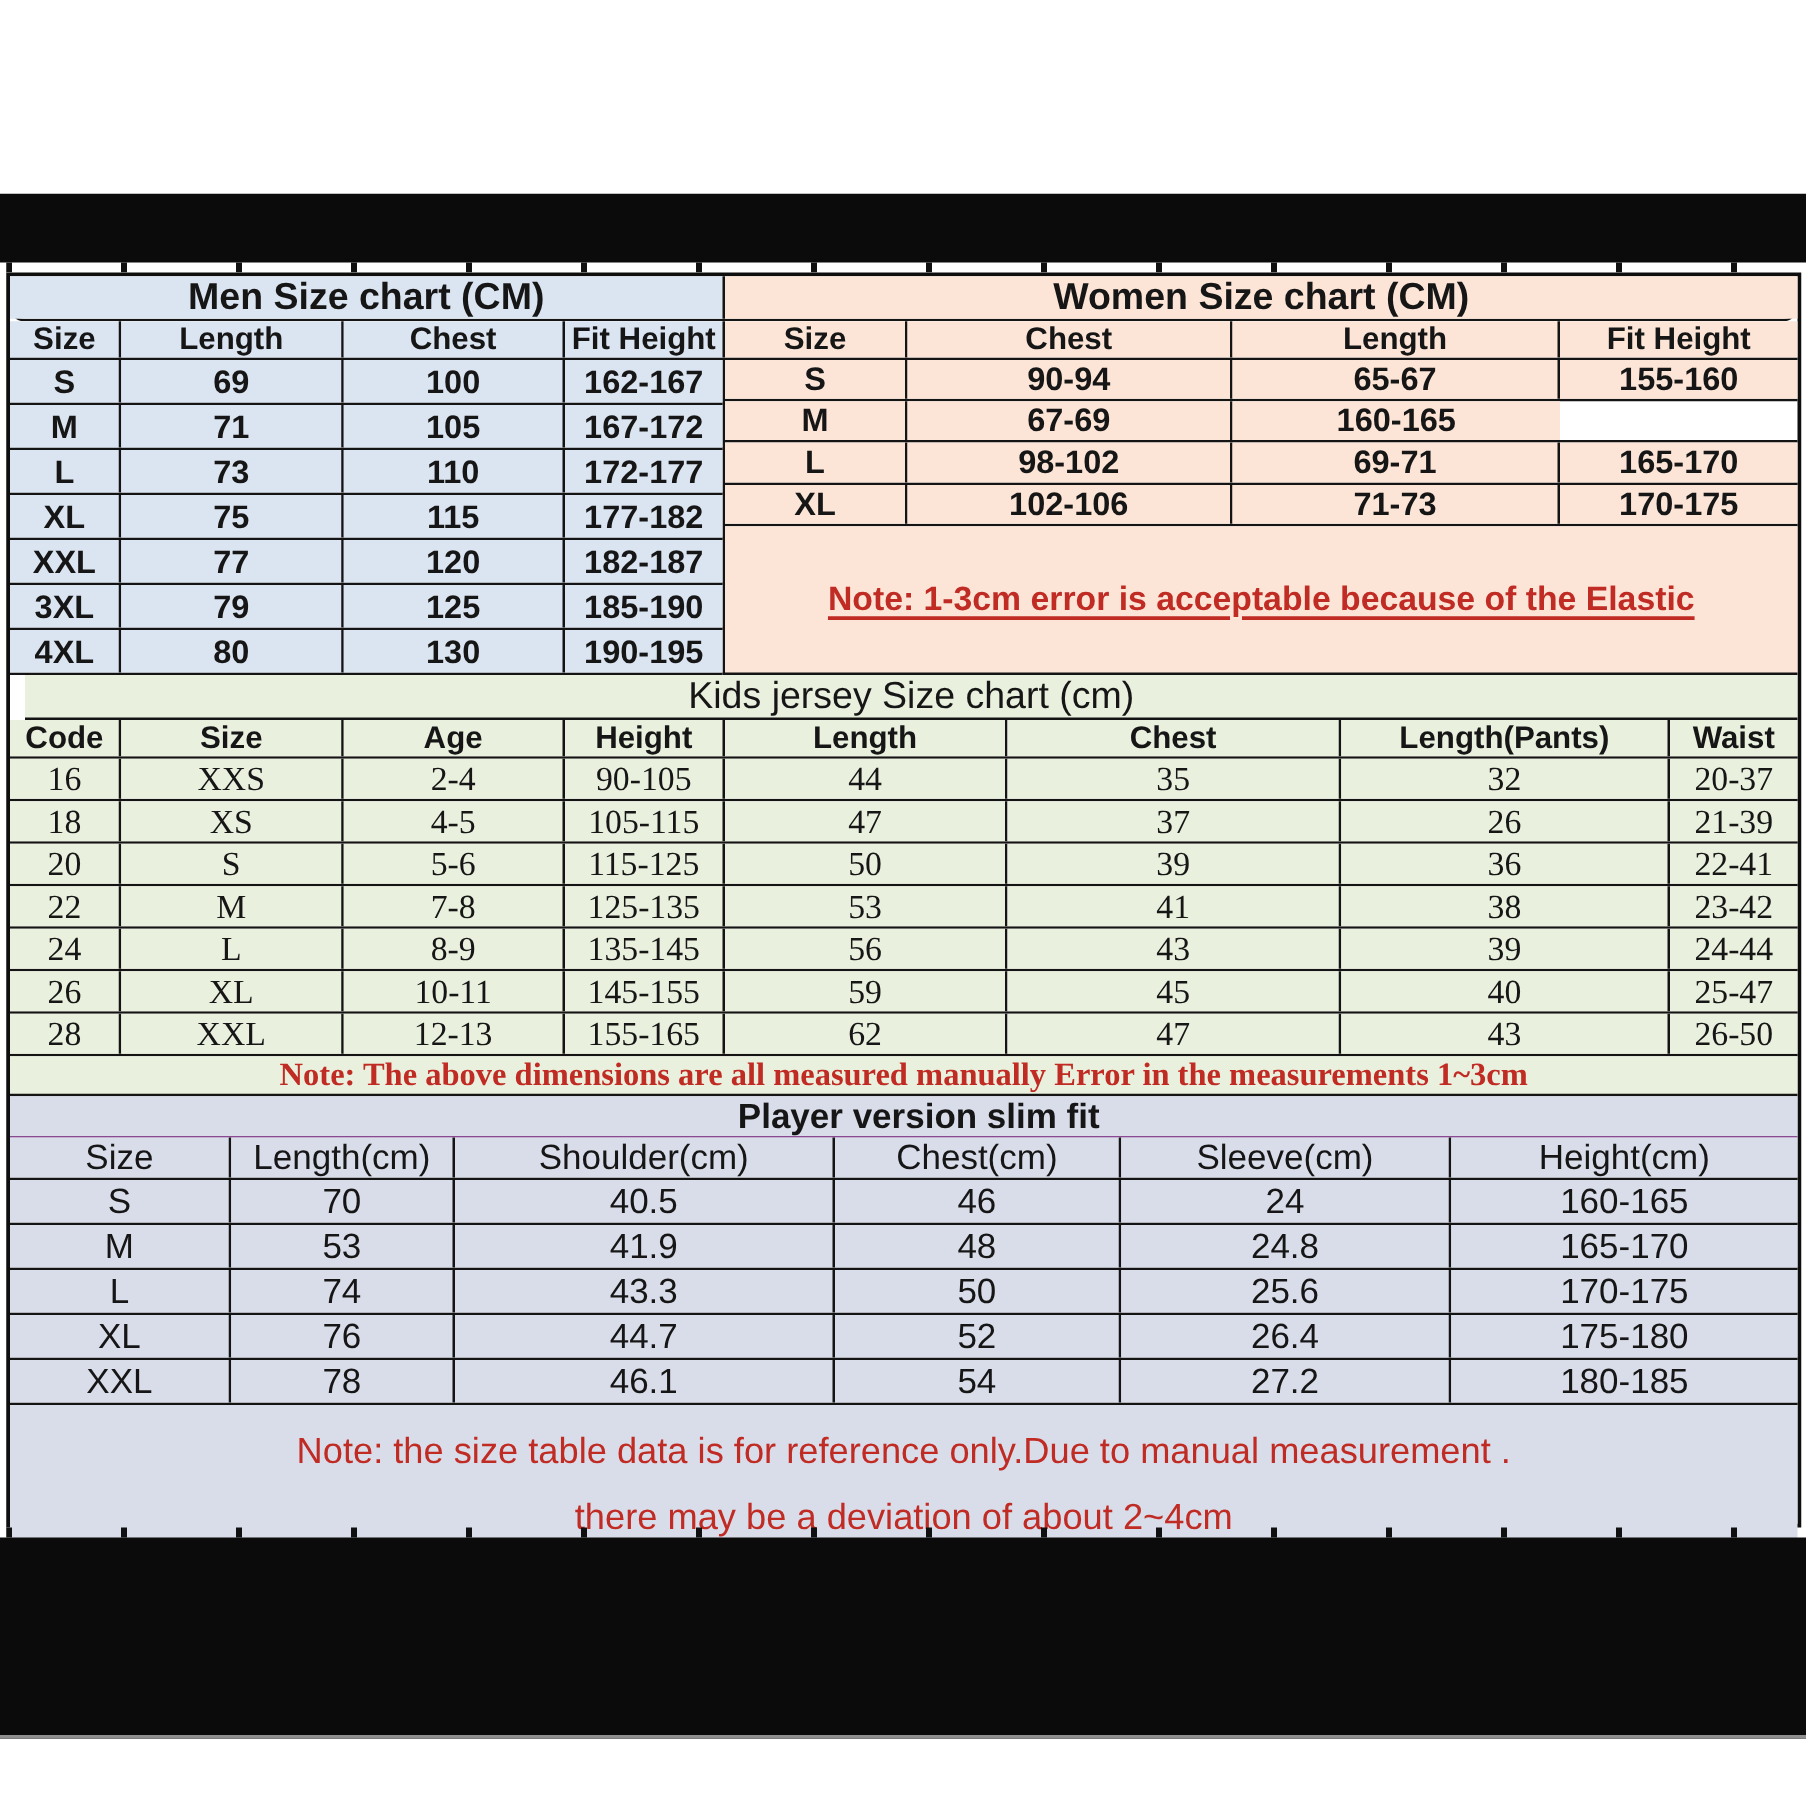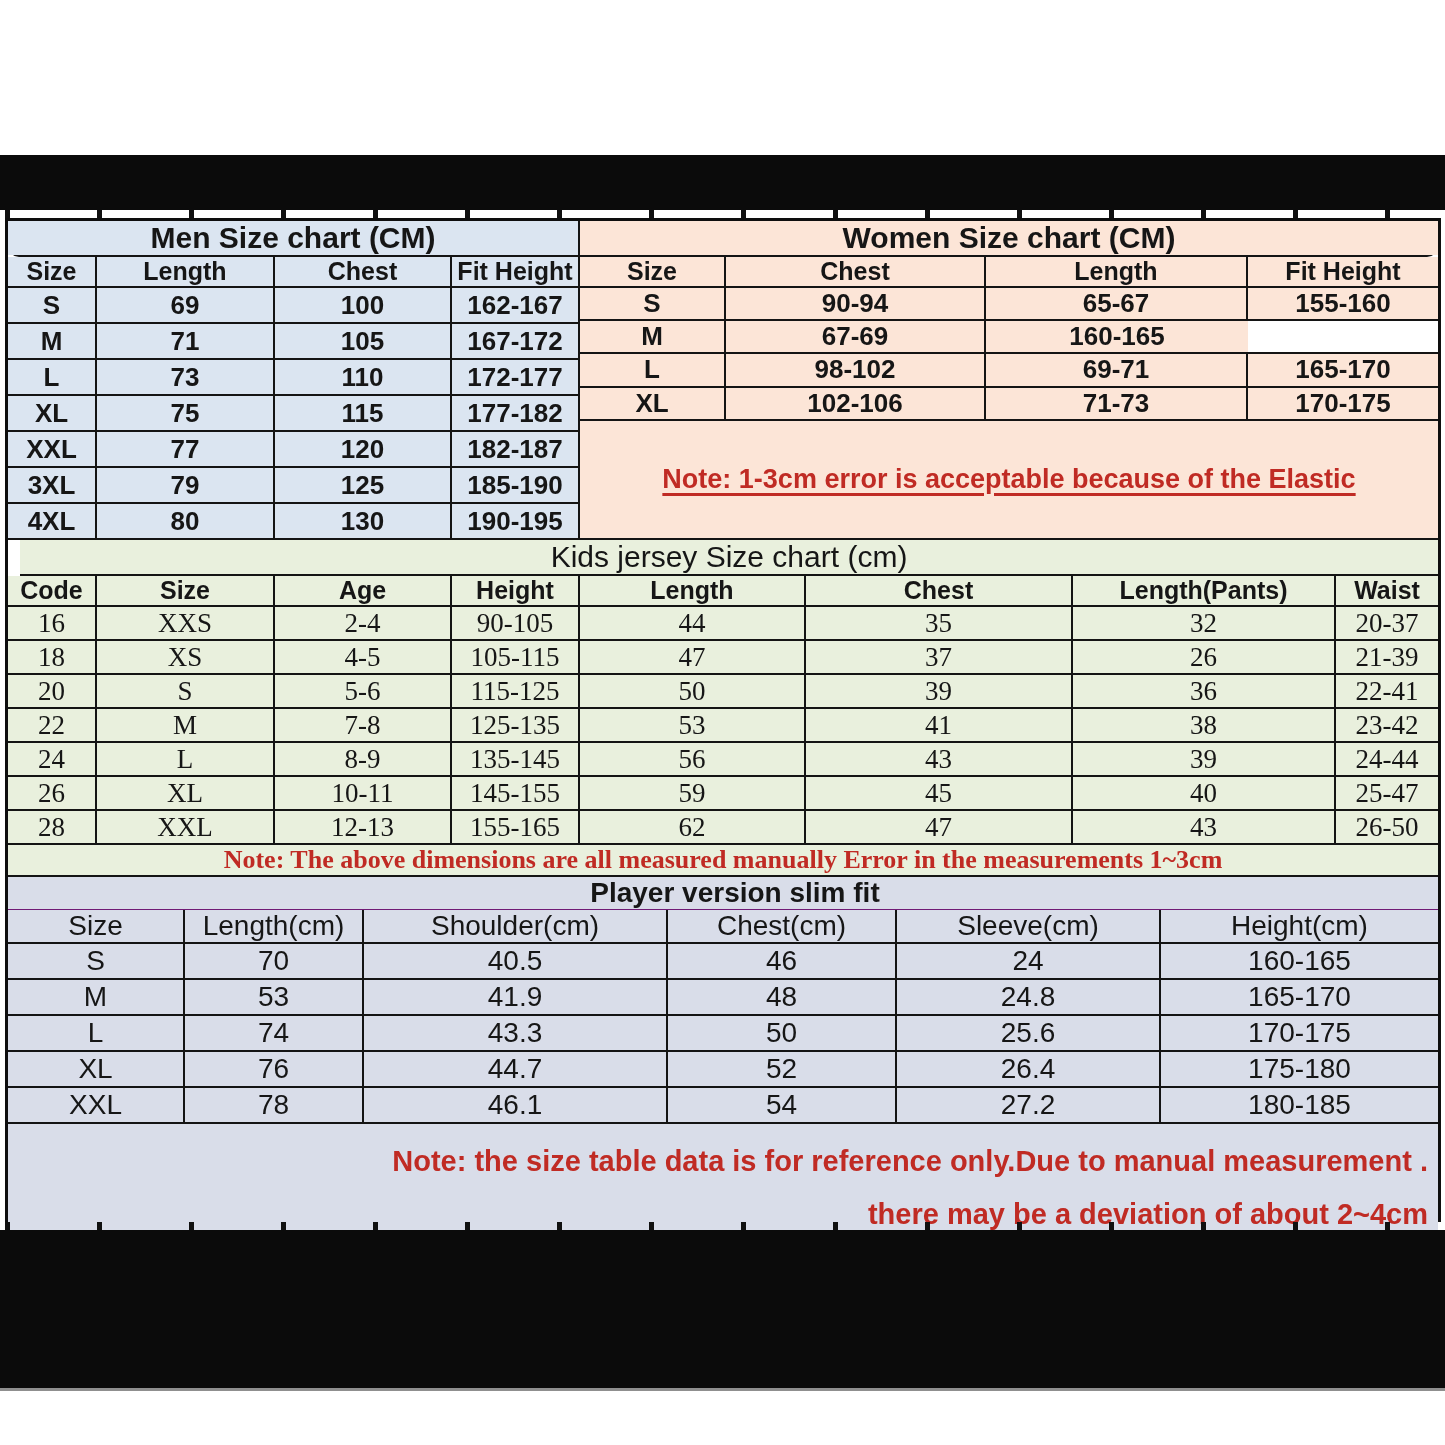--- a/index.html
+++ b/index.html
@@ -72,21 +72,21 @@
   
   #player-title { height:37px; border-bottom:1px solid #701a75; background:var(--player-bg);
     display:flex; align-items:center; justify-content:center; font-weight:bold; font-size:28px;padding-left:24px; }
   #player-hdr { grid-template-columns:177px 179px 304px 229px 264px 1fr; height:38px; border-bottom:2px solid #141414; }
   #player-hdr .c { background:var(--player-bg); font-size:28px; font-weight:400; }
   .player-row { grid-template-columns:177px 179px 304px 229px 264px 1fr; height:36px; border-bottom:2px solid #141414; }
   .player-row .c { background:var(--player-bg); font-size:28px; font-weight:400; }
 
   
   #footer-note { flex:1; background:var(--player-bg); padding:1px 10px 0 10px; }
-  #footer-note div { color:var(--note-red); font-weight:bold; font-size:29px; line-height:33px; text-align:right;margin-top:20px; }
+  #footer-note div { color:var(--note-red); font-weight:normal; font-size:29px; line-height:33px; text-align:center;margin-top:20px; }
 </style>
 </head>
 <body>
 
 <div class="bar" id="top-bar"></div>
 <div class="ticks" id="ticks-top"></div>
 
 <div id="size-table">
 
   <div class="row" id="mw-title">

